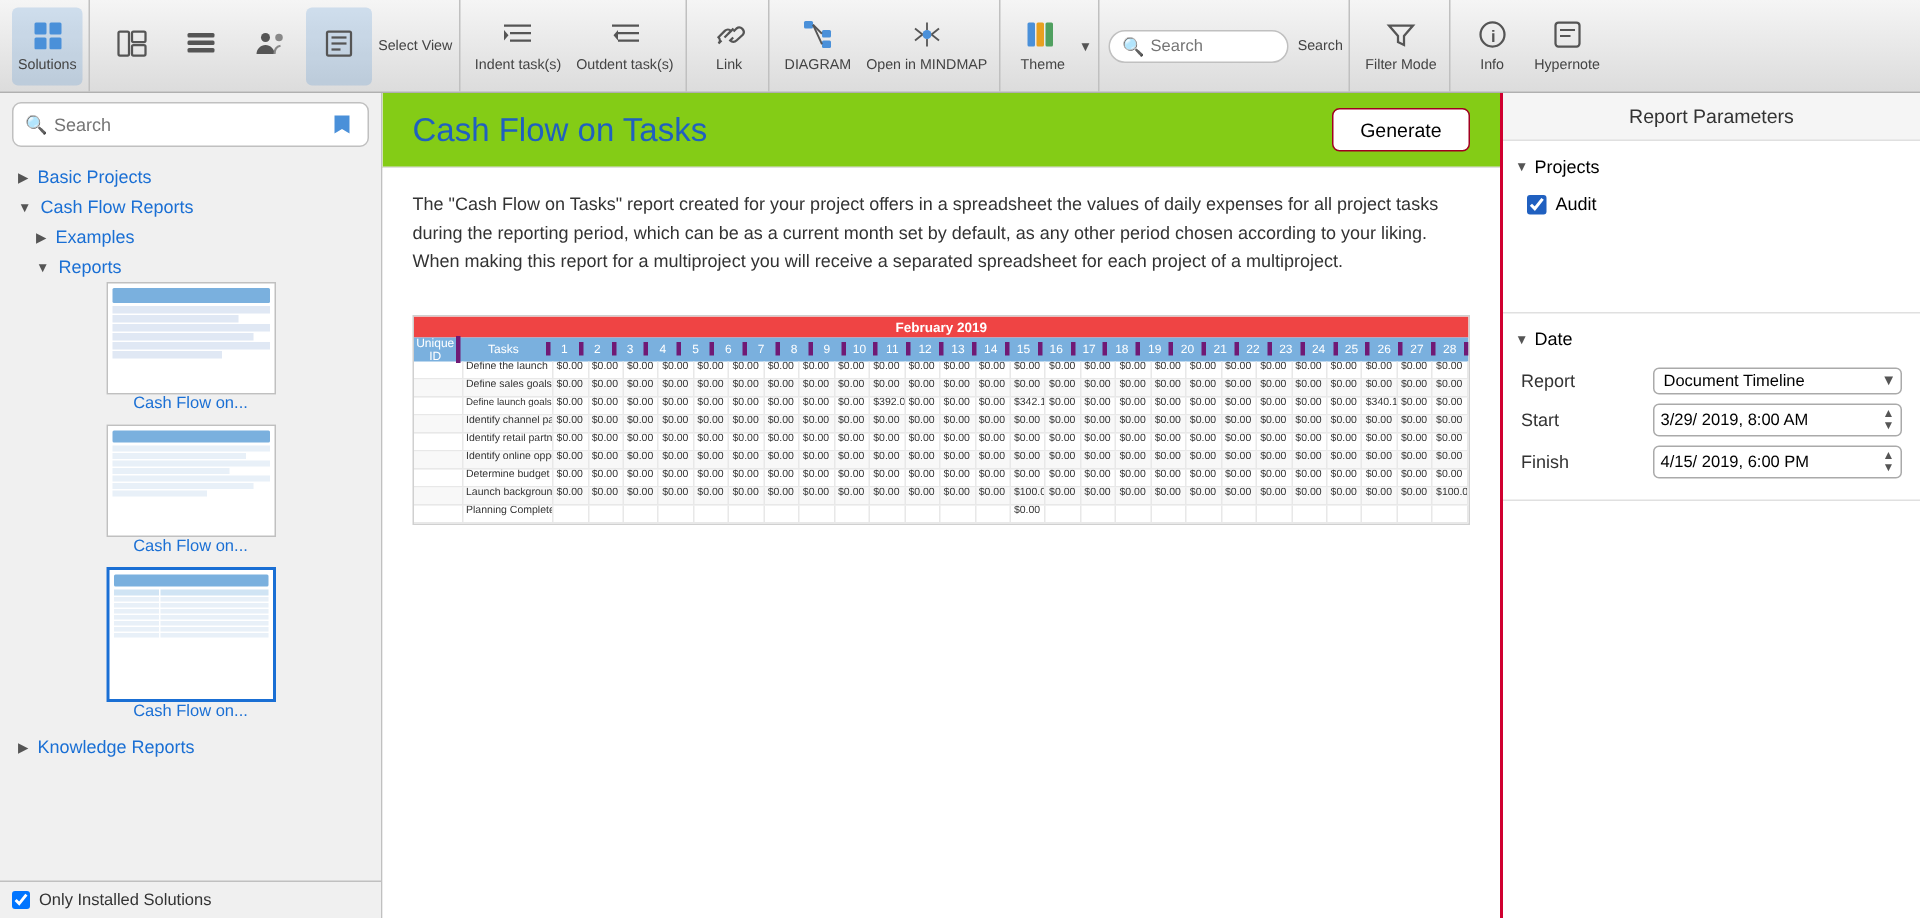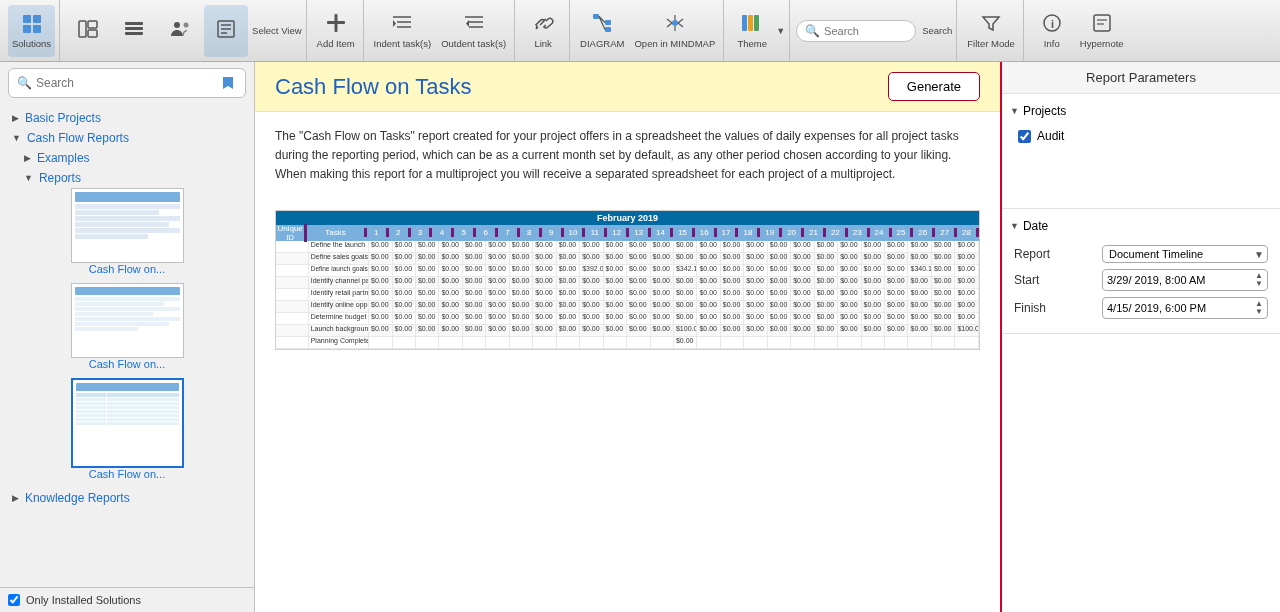--- a/index.html
+++ b/index.html
@@ -64,21 +64,21 @@
       font-size: 11px; color: #333;
     }
     .checkbox-small { width: 12px; height: 12px; }
 
     
     .content-area { flex: 1; background: white; overflow: auto; display: flex; flex-direction: column; }
 
     
     .report-header { 
       display: flex; align-items: center; justify-content: space-between;
-      padding: 10px 20px 10px 20px; border-bottom: 1px solid #e0e0e0; background: #fef9c3;
+      padding: 10px 20px 10px 20px; border-bottom: 1px solid #e0e0e0; background: #84cc16;
     }
     .report-title { font-size: 22px; font-weight: 500; color: #2060c0; }
     .generate-btn {
       padding: 6px 18px; background: white; border: 1.5px solid #a00020;
       border-radius: 5px; font-size: 13px; color: #000; cursor: pointer; font-weight: 400;
     }
 
     
     .report-body { padding: 15px 20px; font-size: 12px; color: #333; line-height: 1.6; }
 
@@ -94,21 +94,21 @@
       flex: 1; text-align: center; font-size: 8px; color: white; border-right: 3px solid #701a75;
     }
     .sheet-data-row {
       display: flex; height: 12px; border-bottom: 1px solid #e8e8e8;
     }
     .sheet-data-row:nth-child(even) { background: #f8f8f8; }
     .sheet-cell {
       flex: 1; border-right: 1px solid #e8e8e8; font-size: 7px; color: #333;
       padding: 0 2px; white-space: nowrap; overflow: hidden;
     }
-    .sheet-title-row { background: #0369a1; height: 14px; display: flex; align-items: center; justify-content: center; }
+    .sheet-title-row { background: #ef4444; height: 14px; display: flex; align-items: center; justify-content: center; }
     .sheet-title-text { font-size: 9px; color: white; font-weight: bold; }
 
     
     .right-panel {
       width: 280px; min-width: 280px; background: white; border-left: 2px solid #d00030;
       overflow-y: auto;
     }
     .panel-title {
       text-align: center; font-size: 13px; font-weight: 500; color: #333;
       padding: 8px; border-bottom: 1px solid #e0e0e0; background: #f5f5f5;
@@ -196,31 +196,20 @@
             <line x1="5" y1="5" x2="15" y2="5" stroke="#555" stroke-width="1.5"></line>
             <line x1="5" y1="9" x2="15" y2="9" stroke="#555" stroke-width="1.5"></line>
             <line x1="5" y1="13" x2="11" y2="13" stroke="#555" stroke-width="1.5"></line>
           </svg>
       </div>
     </button>
     <span class="label" style="font-size:9.5px;color:#444;margin-left:2px;">Select View</span>
   </div>
 
 
-  <div class="toolbar-group">
-    <button class="tool-btn">
-      <div class="icon">
-        <svg width="22" height="20" viewBox="0 0 22 20">
-            <rect x="2" y="8" width="18" height="3" fill="#555" rx="1"></rect>
-            <rect x="9.5" y="1" width="3" height="18" fill="#555" rx="1"></rect>
-          </svg>
-      </div>
-      <span class="label">Add Item</span>
-    </button>
-  </div>
 
   <div class="toolbar-group">
     <button class="tool-btn">
       <div class="icon">
         <svg width="22" height="20" viewBox="0 0 22 20">
             <line x1="2" y1="4" x2="20" y2="4" stroke="#555" stroke-width="1.5"></line>
             <line x1="6" y1="9" x2="20" y2="9" stroke="#555" stroke-width="1.5"></line>
             <line x1="6" y1="14" x2="20" y2="14" stroke="#555" stroke-width="1.5"></line>
             <polygon points="2,7 5,10.5 2,14" fill="#555"></polygon>
           </svg>

